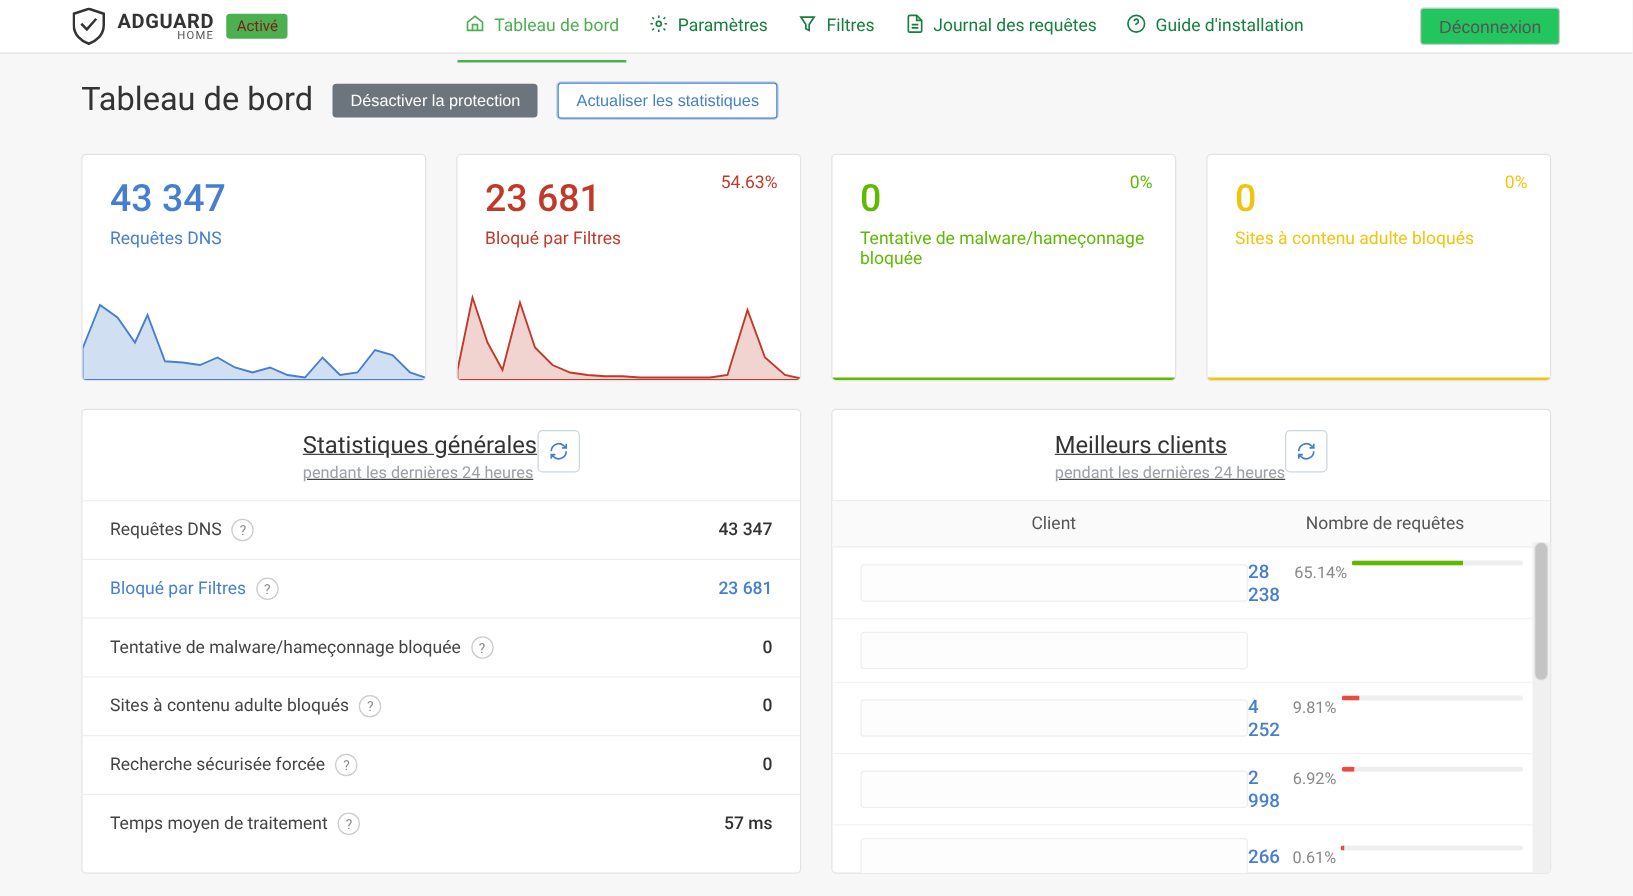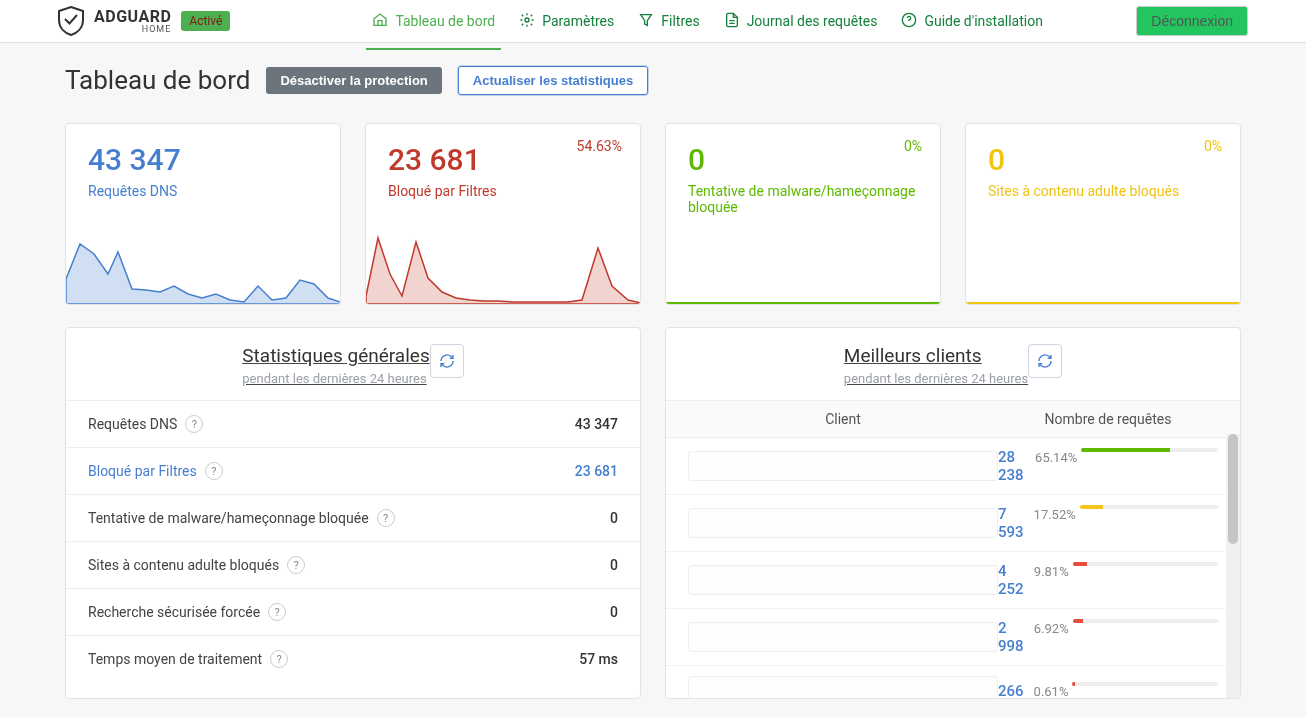--- a/index.html
+++ b/index.html
@@ -13,21 +13,21 @@
   .badge-enabled { background: #4caf50; color: #7f1d1d; font-size: 12px; padding: 3px 8px; border-radius: 3px; margin-left: 10px; }
   .nav { display: flex; margin-left: 130px; gap: 0; }
   .nav-item { display: flex; align-items: center; gap: 7px; padding: 0 12px; height: 57px; color: #15803d; cursor: pointer; position: relative; }
   .nav-item.active { color: #4caf50; }
   .nav-item.active::after { content:""; position:absolute; bottom:0; left:6px; right:6px; height:2px; background:#4caf50; }
   .nav-item svg { width: 16px; height: 16px; }
   .logout-btn { margin-left: auto; border: 1px solid #ccc; border-radius: 3px; padding: 6px 14px; background: #22c55e; color: #555; cursor: pointer; margin-right: 50px; font-size: 14px;}
   .page { padding: 22px 65px; }
   .page-head { display: flex; align-items: center; gap: 16px; margin-bottom: 28px; }
   .page-title { font-size: 26px; font-weight: 400; color: #333; }
-  .btn { border-radius: 3px; padding: 6px 14px; font-size: 13px; cursor: pointer; border: none; font-weight: bold; }
+  .btn { border-radius: 3px; padding: 6px 14px; font-size: 13px; cursor: pointer; border: none; }
   .btn-disable { background: #6c757d; color: #fff; }
   .btn-refresh { background: #fff; color: #467fcf; border: 1px solid #467fcf; outline: 1px solid rgba(70,127,207,0.3); }
   .cards { display: grid; grid-template-columns: repeat(4, 1fr); gap: 24px; margin-bottom: 22px; }
   .card { background: #fff; border: 1px solid #e3e3e3; border-radius: 4px; padding: 18px 22px 0 22px; height: 182px; position: relative; overflow: hidden; }
   .card .pct { position: absolute; top: 14px; right: 18px; font-size: 14px; }
   .card .big { font-size: 30px; font-weight: 500; }
   .card .label { font-size: 14px; margin-top: 6px; }
   .card-blue .big, .card-blue .label { color: #467fcf; }
   .card-red .big, .card-red .label { color: #c0392b; }
   .card-red .pct { color: #c0392b; }
@@ -247,29 +247,20 @@
                   <span class="req-num">28 238</span>
                   <span class="req-pct">65.14%</span>
                 </div>
                 <div class="bar">
                   <div class="bar-fill bar-green" style="width: 65%;"></div>
                 </div>
               </div>
             </div>
             <div class="client-row">
               <div class="client-cell"></div>
-              <div class="req-cell">
-                <div class="req-top">
-                  <span class="req-num">7 593</span>
-                  <span class="req-pct">17.52%</span>
-                </div>
-                <div class="bar">
-                  <div class="bar-fill bar-yellow" style="width: 17%;"></div>
-                </div>
-              </div>
             </div>
             <div class="client-row">
               <div class="client-cell"></div>
               <div class="req-cell">
                 <div class="req-top">
                   <span class="req-num">4 252</span>
                   <span class="req-pct">9.81%</span>
                 </div>
                 <div class="bar">
                   <div class="bar-fill bar-red" style="width: 10%;"></div>

